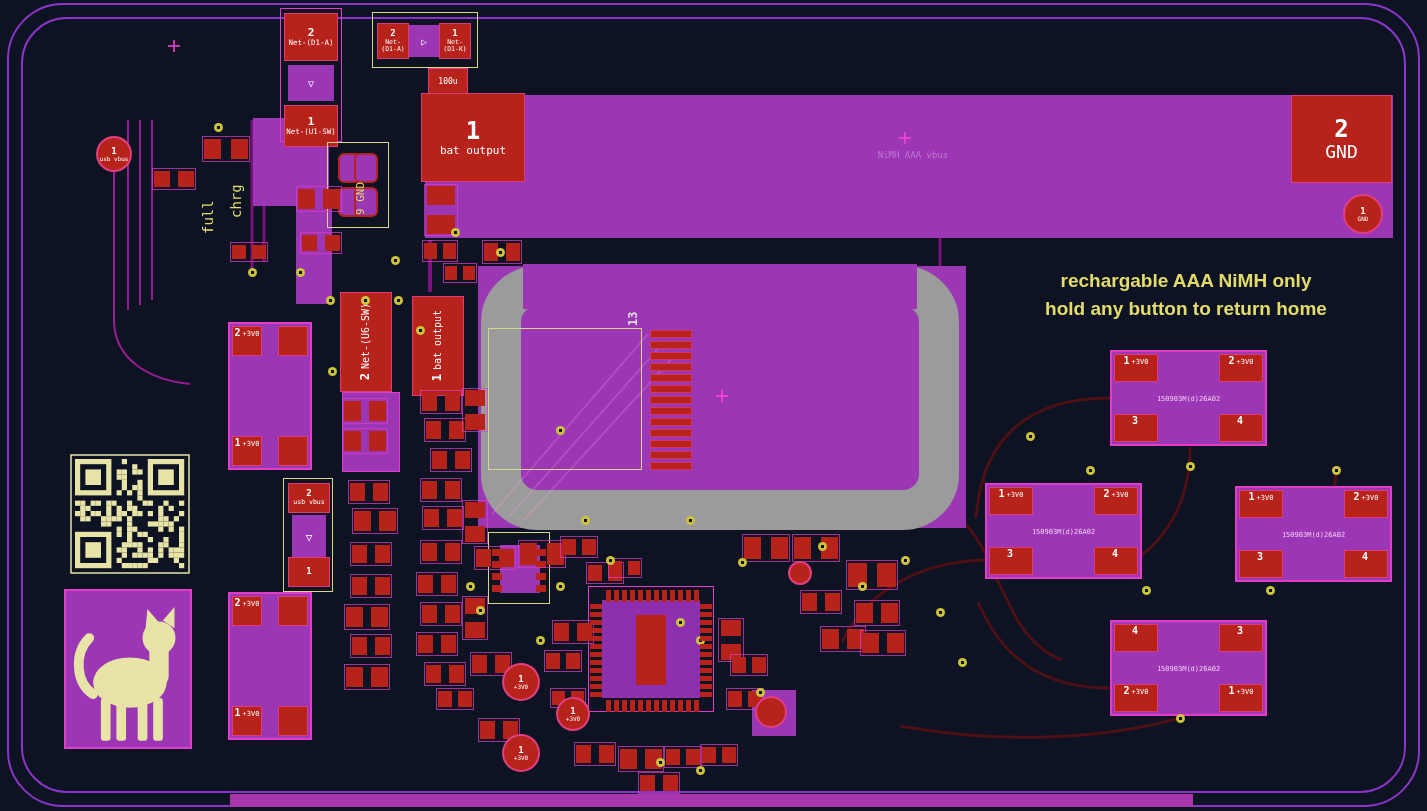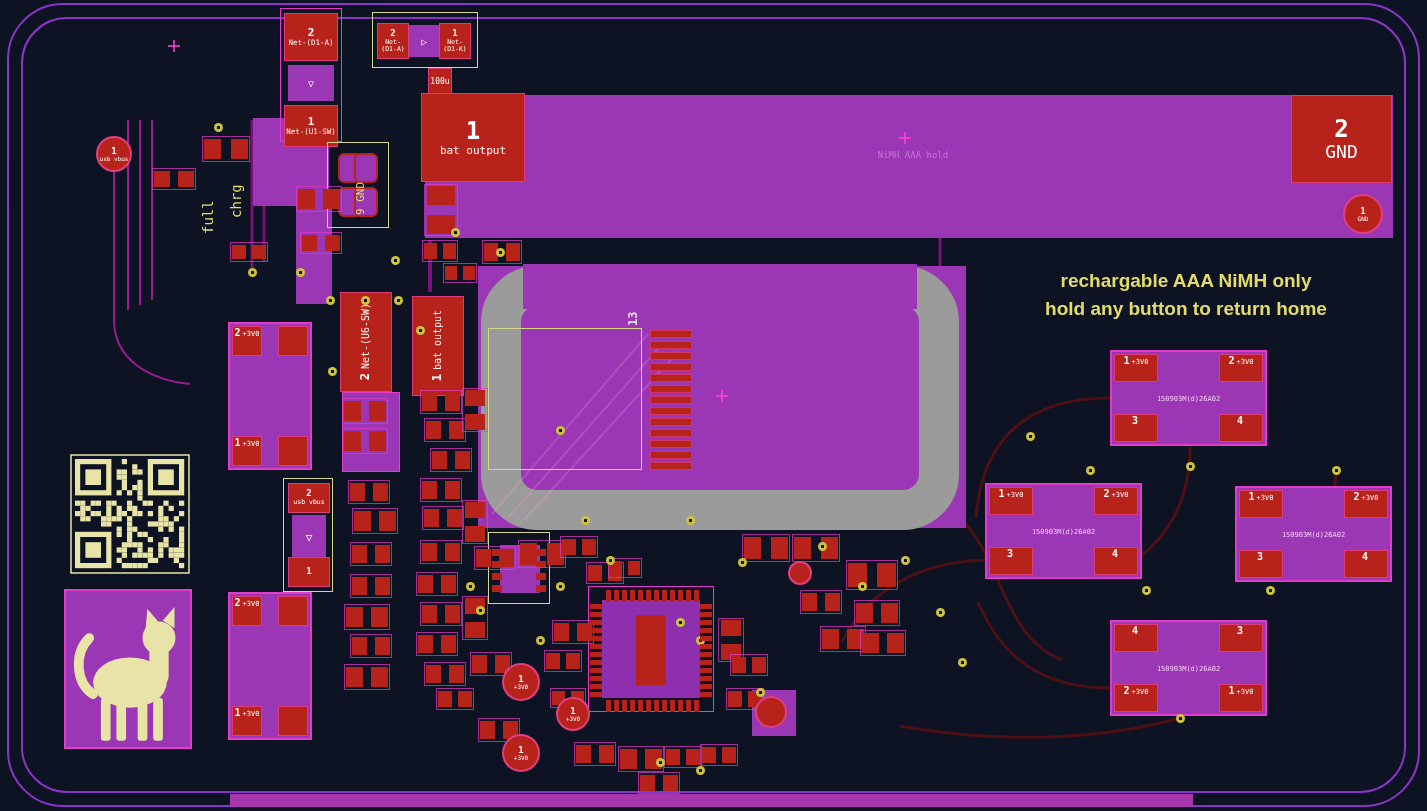--- a/index.html
+++ b/index.html
@@ -100,21 +100,21 @@
       <span class="num" style="font-size:9px">2</span>
       <span style="font-size:6.5px">Net-(D1-A)</span>
     </div>
     <div class="abs" style="left:36px;top:12px;width:30px;height:32px;background:#9b36b4;color:#fff;font-size:10px;display:flex;align-items:center;justify-content:center;">▷</div>
     <div class="pad" style="left:66px;top:10px;width:32px;height:36px;">
       <span class="num" style="font-size:9px">1</span>
       <span style="font-size:6.5px">Net-(D1-K)</span>
     </div>
   </div>
 
-  <div class="pad" style="left:428px;top:68px;width:24px;height:28px;">
+  <div class="pad" style="left:428px;top:68px;width:40px;height:28px;">
     <span style="font-size:8px">100u</span>
   </div>
 
   <div class="court" style="left:327px;top:142px;width:62px;height:86px;">
     <div class="abs" style="left:10px;top:10px;width:20px;height:26px;background:#9b36b4;border:2px solid #b7231b;border-radius:6px;"></div>
     <div class="abs" style="right:10px;top:10px;width:20px;height:26px;background:#9b36b4;border:2px solid #b7231b;border-radius:6px;"></div>
     <div class="abs" style="left:10px;bottom:10px;width:20px;height:26px;background:#9b36b4;border:2px solid #b7231b;border-radius:6px;"></div>
     <div class="abs" style="right:10px;bottom:10px;width:20px;height:26px;background:#9b36b4;border:2px solid #b7231b;border-radius:6px;"></div>
     <div class="rotlab ylw" style="left:26px;top:72px;font-size:11px;">
       <span>9</span> <span>GND</span>
@@ -166,21 +166,21 @@
   <div id="modulepads"></div>
 
   <div class="pad" style="left:421px;top:93px;width:104px;height:89px;">
     <span class="num" style="font-size:24px">1</span>
     <span style="font-size:11px">bat output</span>
   </div>
   <div class="pad" style="left:1291px;top:95px;width:101px;height:88px;">
     <span class="num" style="font-size:24px">2</span>
     <span style="font-size:18px">GND</span>
   </div>
-  <div class="abs" style="left:848px;top:150px;width:130px;text-align:center;font-size:9px;color:rgba(240,210,250,.42);">NiMH AAA hold</div>
+  <div class="abs" style="left:848px;top:150px;width:130px;text-align:center;font-size:9px;color:rgba(240,210,250,.42);">NiMH AAA vbus</div>
 
   <div class="abs anno ylw" style="left:1016px;top:298px;width:340px;text-align:center;font-size:19px;">hold any button to return home</div>
   <div class="abs anno ylw" style="left:1016px;top:270px;width:340px;text-align:center;font-size:19px;">rechargable AAA NiMH only</div>
 
   <div class="abs" id="qr" style="left:70px;top:454px;width:120px;height:120px;"><svg width="120" height="120">
         <rect x="1" y="1" width="118" height="118" fill="none" stroke="#e8e3a6" stroke-width="1.5"></rect>
         <rect x="51.800000000000004" y="5" width="5.2" height="5.2" fill="#e8e3a6"></rect>
         <rect x="62.2" y="10.2" width="5.2" height="5.2" fill="#e8e3a6"></rect>
         <rect x="46.6" y="15.4" width="5.2" height="5.2" fill="#e8e3a6"></rect>
         <rect x="51.800000000000004" y="15.4" width="5.2" height="5.2" fill="#e8e3a6"></rect>

